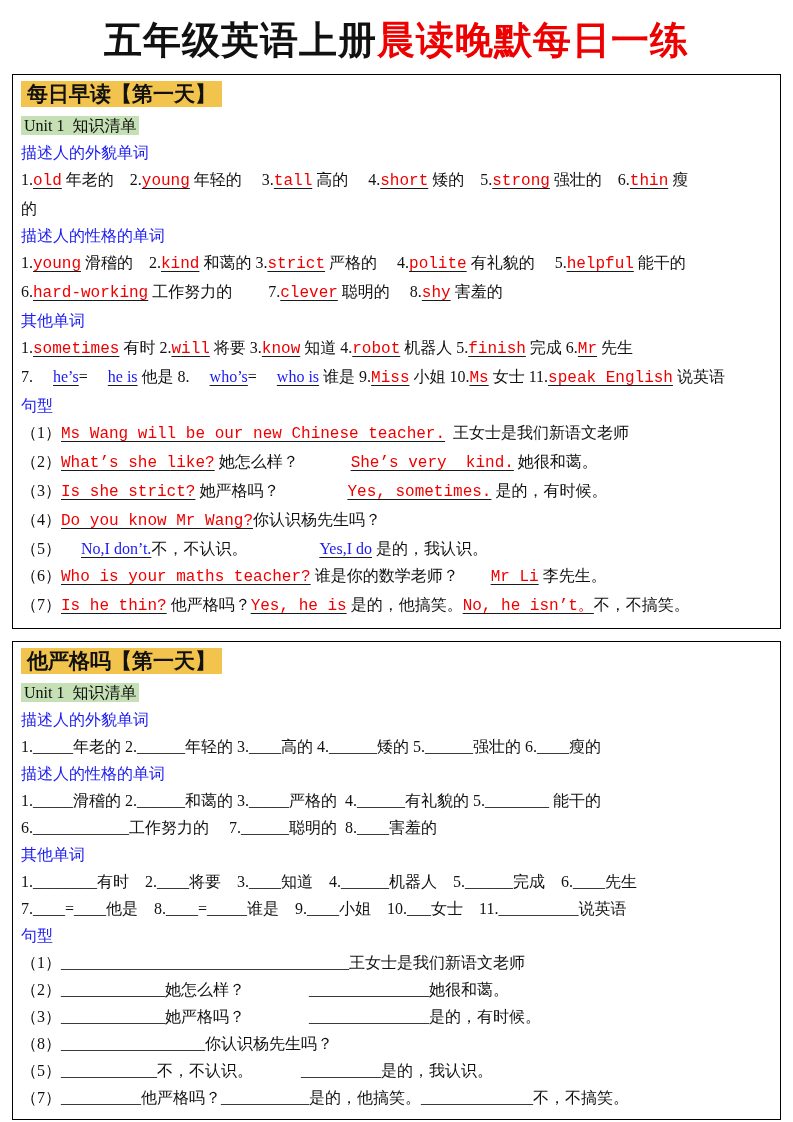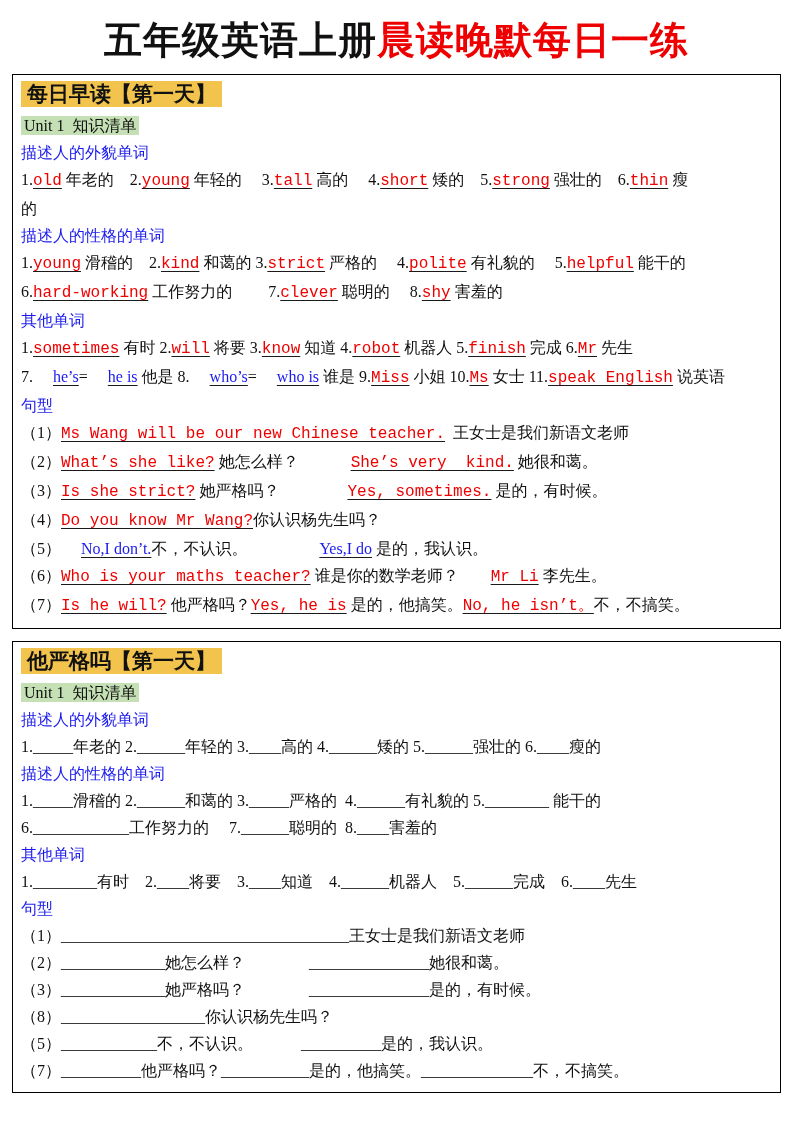--- a/index.html
+++ b/index.html
@@ -58,35 +58,36 @@
         <div class="line sub">其他单词</div>
         <div class="line"><span class="seg-p">1.</span><span class="seg-r">sometimes</span><span class="seg-p"> 有时 2.</span><span class="seg-r">will</span><span class="seg-p"> 将要 3.</span><span class="seg-r">know</span><span class="seg-p"> 知道 4.</span><span class="seg-r">robot</span><span class="seg-p"> 机器人 5.</span><span class="seg-r">finish</span><span class="seg-p"> 完成 6.</span><span class="seg-r">Mr</span><span class="seg-p"> 先生</span></div>
         <div class="line"><span class="seg-p">7.</span><span class="seg-b">he’s</span><span class="seg-p">=</span><span class="seg-b">he is</span><span class="seg-p"> 他是 8.</span><span class="seg-b">who’s</span><span class="seg-p">=</span><span class="seg-b">who is</span><span class="seg-p"> 谁是 9.</span><span class="seg-r">Miss</span><span class="seg-p"> 小姐 10.</span><span class="seg-r">Ms</span><span class="seg-p"> 女士 11.</span><span class="seg-r">speak English</span><span class="seg-p"> 说英语</span></div>
         <div class="line sub">句型</div>
         <div class="line"><span class="seg-p">（1）</span><span class="seg-r">Ms Wang will be our new Chinese teacher.</span><span class="seg-p">  王女士是我们新语文老师</span></div>
         <div class="line"><span class="seg-p">（2）</span><span class="seg-r">What’s she like?</span><span class="seg-p"> 她怎么样？　　　 </span><span class="seg-r">She’s very  kind.</span><span class="seg-p"> 她很和蔼。</span></div>
         <div class="line"><span class="seg-p">（3）</span><span class="seg-r">Is she strict?</span><span class="seg-p"> 她严格吗？　　　　 </span><span class="seg-r">Yes, sometimes.</span><span class="seg-p"> 是的，有时候。</span></div>
         <div class="line"><span class="seg-p">（4）</span><span class="seg-r">Do you know Mr Wang?</span><span class="seg-p">你认识杨先生吗？</span></div>
         <div class="line"><span class="seg-p">（5）</span><span class="seg-b">No,I don’t.</span><span class="seg-p">不，不认识。　　　 </span><span class="seg-b">Yes,I do</span><span class="seg-p"> 是的，我认识。</span></div>
         <div class="line"><span class="seg-p">（6）</span><span class="seg-r">Who is your maths teacher?</span><span class="seg-p"> 谁是你的数学老师？　　</span><span class="seg-r">Mr Li</span><span class="seg-p"> 李先生。</span></div>
-        <div class="line"><span class="seg-p">（7）</span><span class="seg-r">Is he will?</span><span class="seg-p"> 他严格吗？</span><span class="seg-r">Yes, he is</span><span class="seg-p"> 是的，他搞笑。</span><span class="seg-r">No, he isn’t。</span><span class="seg-p">不，不搞笑。</span></div>
+        <div class="line"><span class="seg-p">（7）</span><span class="seg-r">Is he thin?</span><span class="seg-p"> 他严格吗？</span><span class="seg-r">Yes, he is</span><span class="seg-p"> 是的，他搞笑。</span><span class="seg-r">No, he isn’t。</span><span class="seg-p">不，不搞笑。</span></div>
       </div>
   </section>
 
   <section class="box">
     <div class="box-header"><span class="hl-yellow">他严格吗【第一天】</span></div>
     <div class="box-body">
         <div class="line"><span class="hl-green">Unit 1  知识清单</span></div>
         <div class="line sub">描述人的外貌单词</div>
         <div class="line"><span class="seg-p">1._____年老的 2.______年轻的 3.____高的 4.______矮的 5.______强壮的 6.____瘦的</span></div>
         <div class="line sub">描述人的性格的单词</div>
         <div class="line"><span class="seg-p">1._____滑稽的 2.______和蔼的 3._____严格的  4.______有礼貌的 5.________ 能干的</span></div>
         <div class="line"><span class="seg-p">6.____________工作努力的　 7.______聪明的  8.____害羞的</span></div>
         <div class="line sub">其他单词</div>
         <div class="line"><span class="seg-p">1.________有时　2.____将要　3.____知道　4.______机器人　5.______完成　6.____先生</span></div>
+        <div class="line"><span class="seg-p">7.____=____他是　8.____=_____谁是　9.____小姐　10.___女士　11.__________说英语</span></div>
         <div class="line sub">句型</div>
         <div class="line"><span class="seg-p">（1）____________________________________王女士是我们新语文老师</span></div>
         <div class="line"><span class="seg-p">（2）_____________她怎么样？　　　　_______________她很和蔼。</span></div>
         <div class="line"><span class="seg-p">（3）_____________她严格吗？　　　　_______________是的，有时候。</span></div>
         <div class="line"><span class="seg-p">（8）__________________你认识杨先生吗？</span></div>
         <div class="line"><span class="seg-p">（5）____________不，不认识。　　　__________是的，我认识。</span></div>
         <div class="line"><span class="seg-p">（7）__________他严格吗？___________是的，他搞笑。______________不，不搞笑。</span></div>
       </div>
   </section>
 

